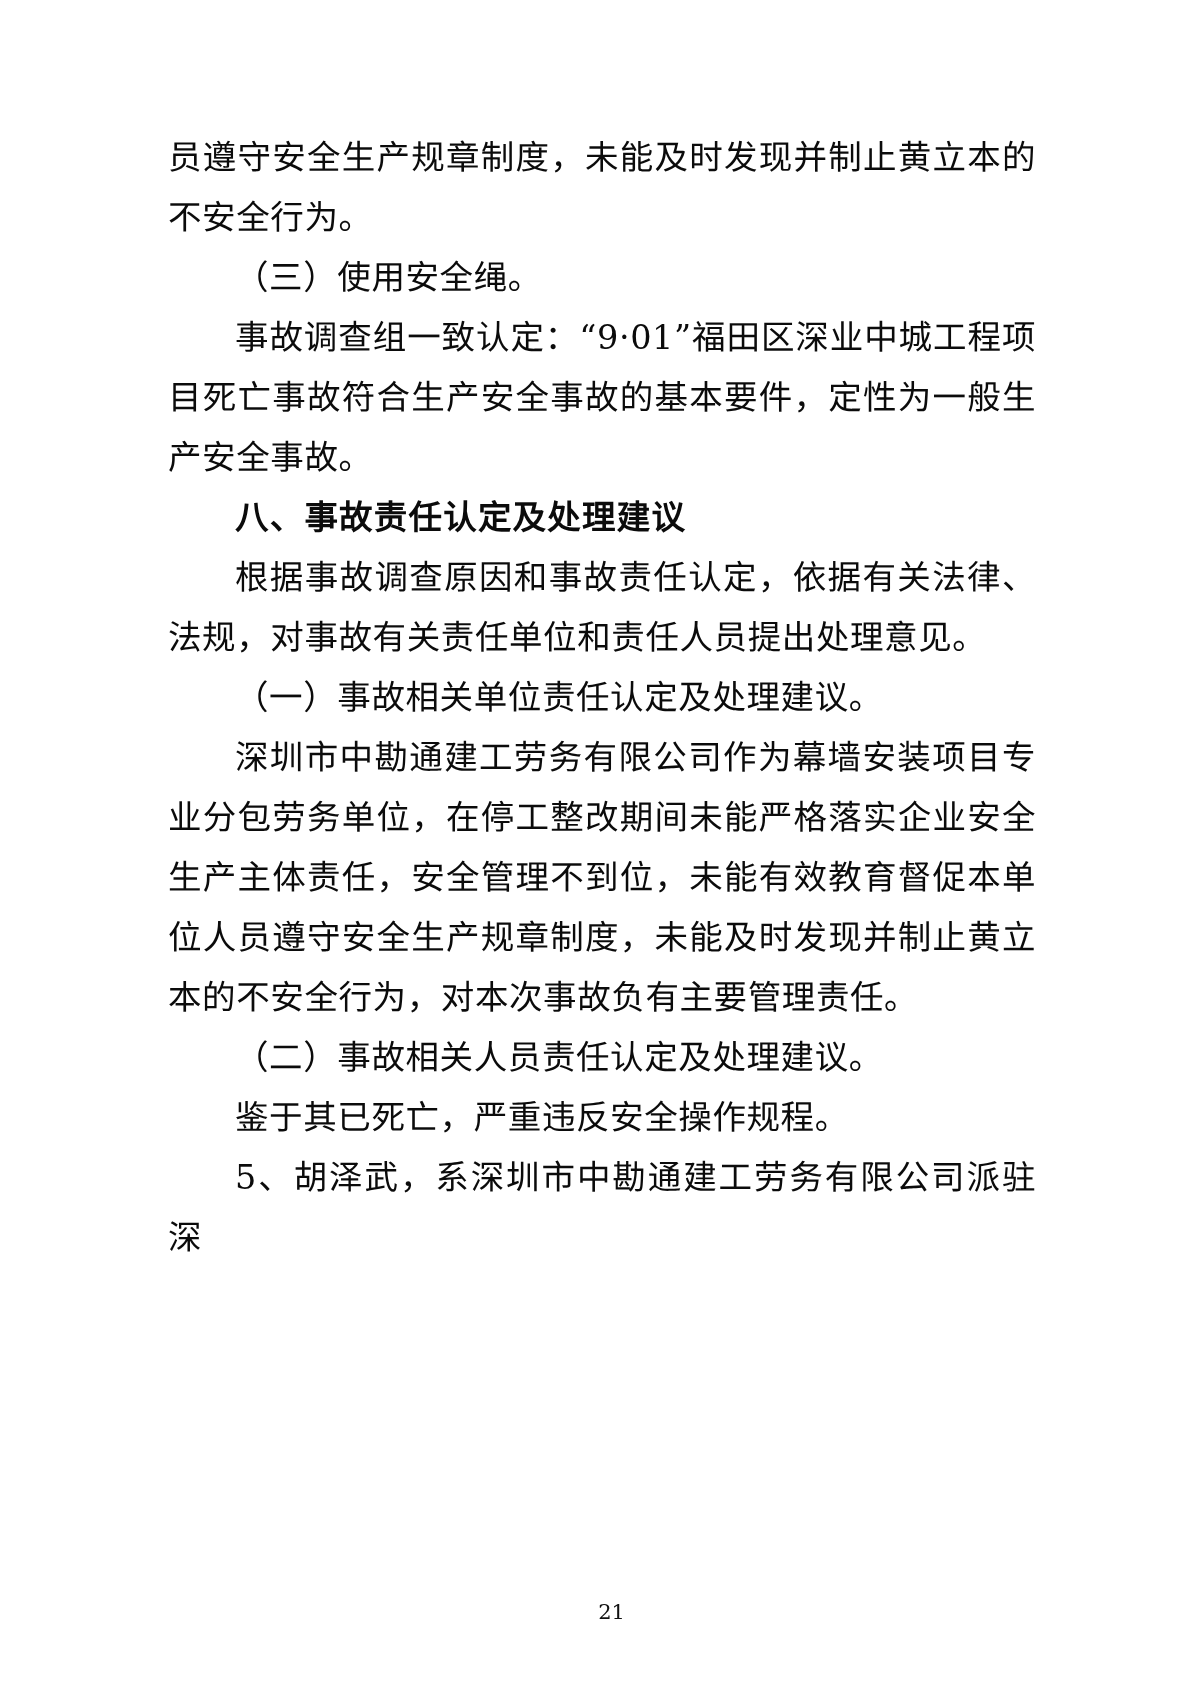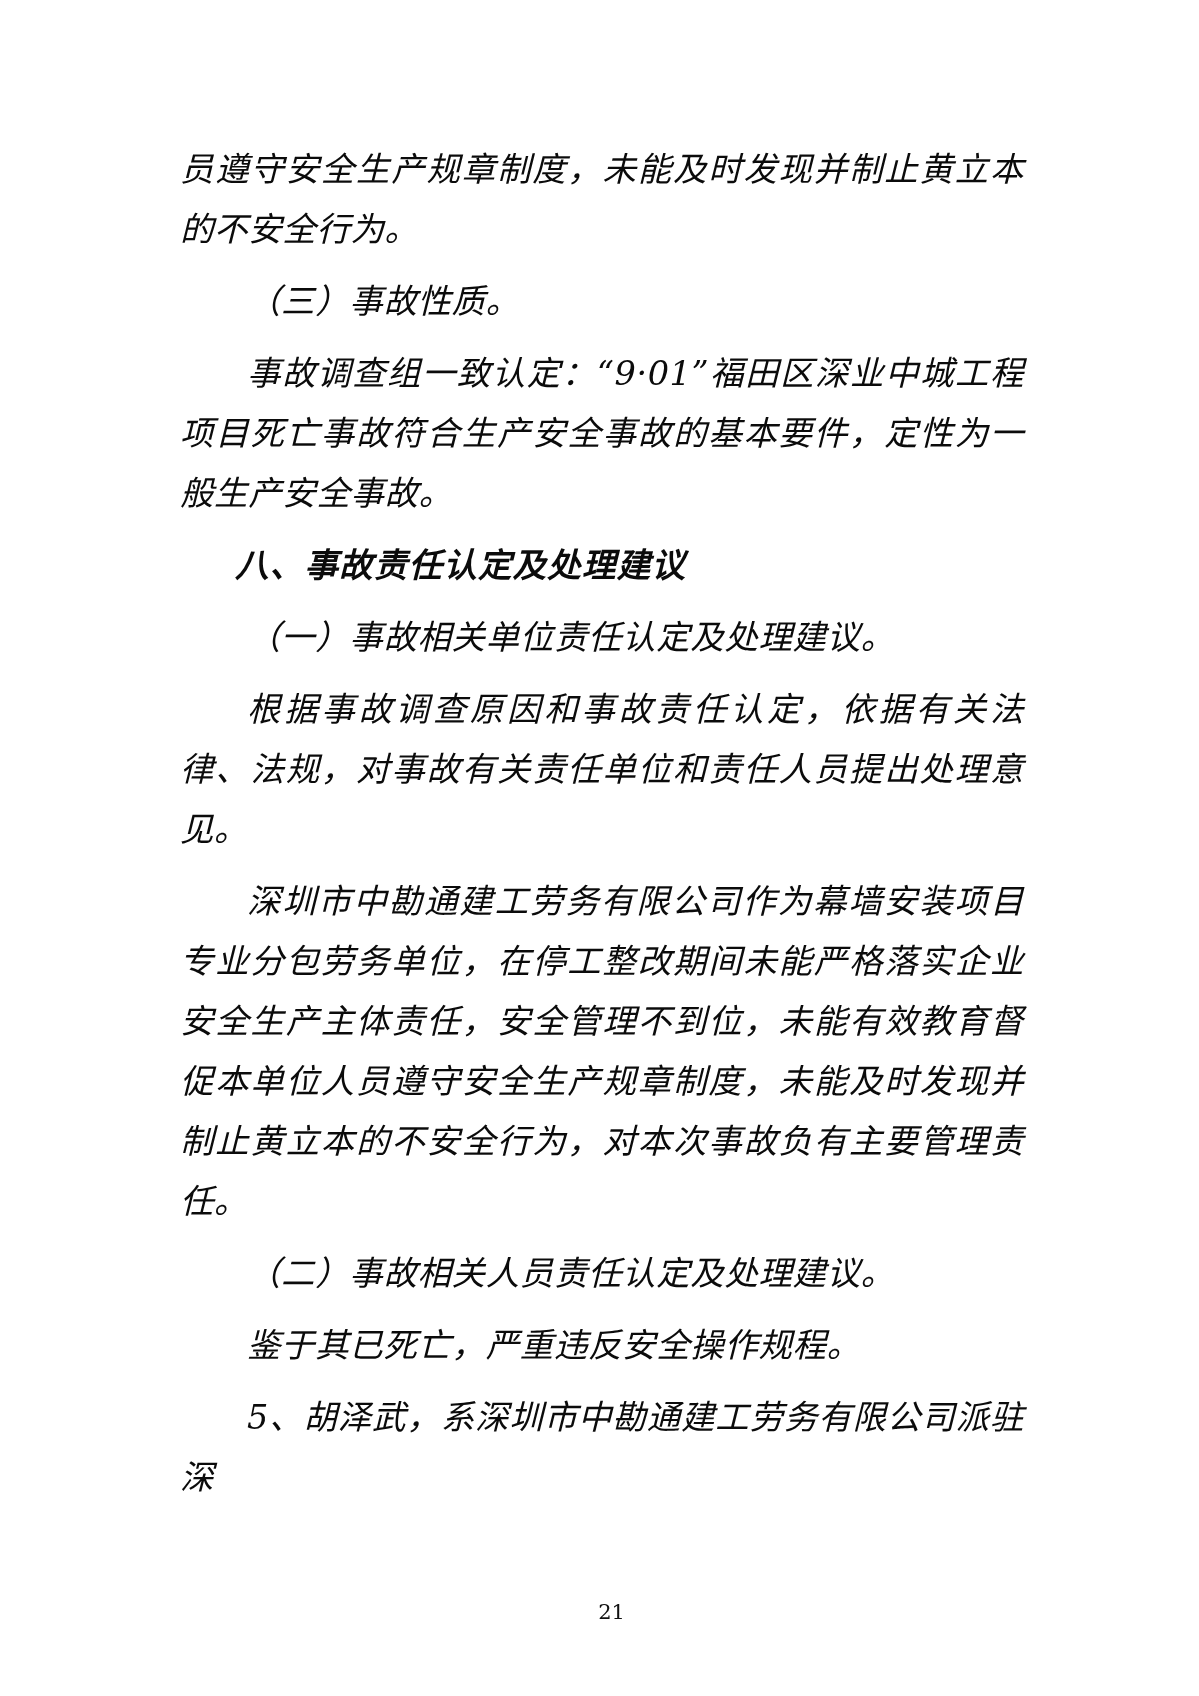--- a/index.html
+++ b/index.html
@@ -20,65 +20,63 @@
     top: 0; left: 0;
     width: 1199px;
     height: 1696px;
     box-sizing: border-box;
     padding: 128px 168px 60px 168px;
   }
   .doc-body {
     width: 868px;
   }
   p.para {
-    margin: 12px;
+    margin: 0;
     font-size: 33.5px;
     line-height: 60px;
     text-align: justify;
     text-justify: inter-ideograph;
     letter-spacing: 0.6px;
     font-family: "DejaVu Serif", "Liberation Serif", serif;
-    font-style: italic;
   }
   p.indent {
     text-indent: 67px;
   }
   p.heading {
     margin: 0;
     font-size: 33.5px;
     line-height: 60px;
     font-weight: bold;
     text-indent: 67px;
     letter-spacing: 1.2px;
     font-family: "DejaVu Sans", "Liberation Sans", sans-serif;
-    font-style: italic;
   }
   .page-number {
     position: absolute;
     bottom: 72px;
     left: 12px;
     width: 1199px;
     text-align: center;
     font-size: 21px;
     font-family: "DejaVu Serif", "Liberation Serif", serif;
     color: #111;
   }
 </style>
 </head>
 <body>
 
 <div class="page">
   <div class="doc-body">
 
     <p class="para">员遵守安全生产规章制度，未能及时发现并制止黄立本的不安全行为。</p>
-    <p class="para indent">（三）事故性质。</p>
+    <p class="para indent">（三）使用安全绳。</p>
     <p class="para indent">事故调查组一致认定：“9·01”福田区深业中城工程项目死亡事故符合生产安全事故的基本要件，定性为一般生产安全事故。</p>
     <p class="heading">八、事故责任认定及处理建议</p>
+    <p class="para indent">根据事故调查原因和事故责任认定，依据有关法律、法规，对事故有关责任单位和责任人员提出处理意见。</p>
     <p class="para indent">（一）事故相关单位责任认定及处理建议。</p>
-    <p class="para indent">根据事故调查原因和事故责任认定，依据有关法律、法规，对事故有关责任单位和责任人员提出处理意见。</p>
     <p class="para indent">深圳市中勘通建工劳务有限公司作为幕墙安装项目专业分包劳务单位，在停工整改期间未能严格落实企业安全生产主体责任，安全管理不到位，未能有效教育督促本单位人员遵守安全生产规章制度，未能及时发现并制止黄立本的不安全行为，对本次事故负有主要管理责任。</p>
     <p class="para indent">（二）事故相关人员责任认定及处理建议。</p>
     <p class="para indent">鉴于其已死亡，严重违反安全操作规程。</p>
     <p class="para indent">5、胡泽武，系深圳市中勘通建工劳务有限公司派驻深</p>
 
   </div>
   <div class="page-number">21</div>
 </div>
 
 </body></html>

